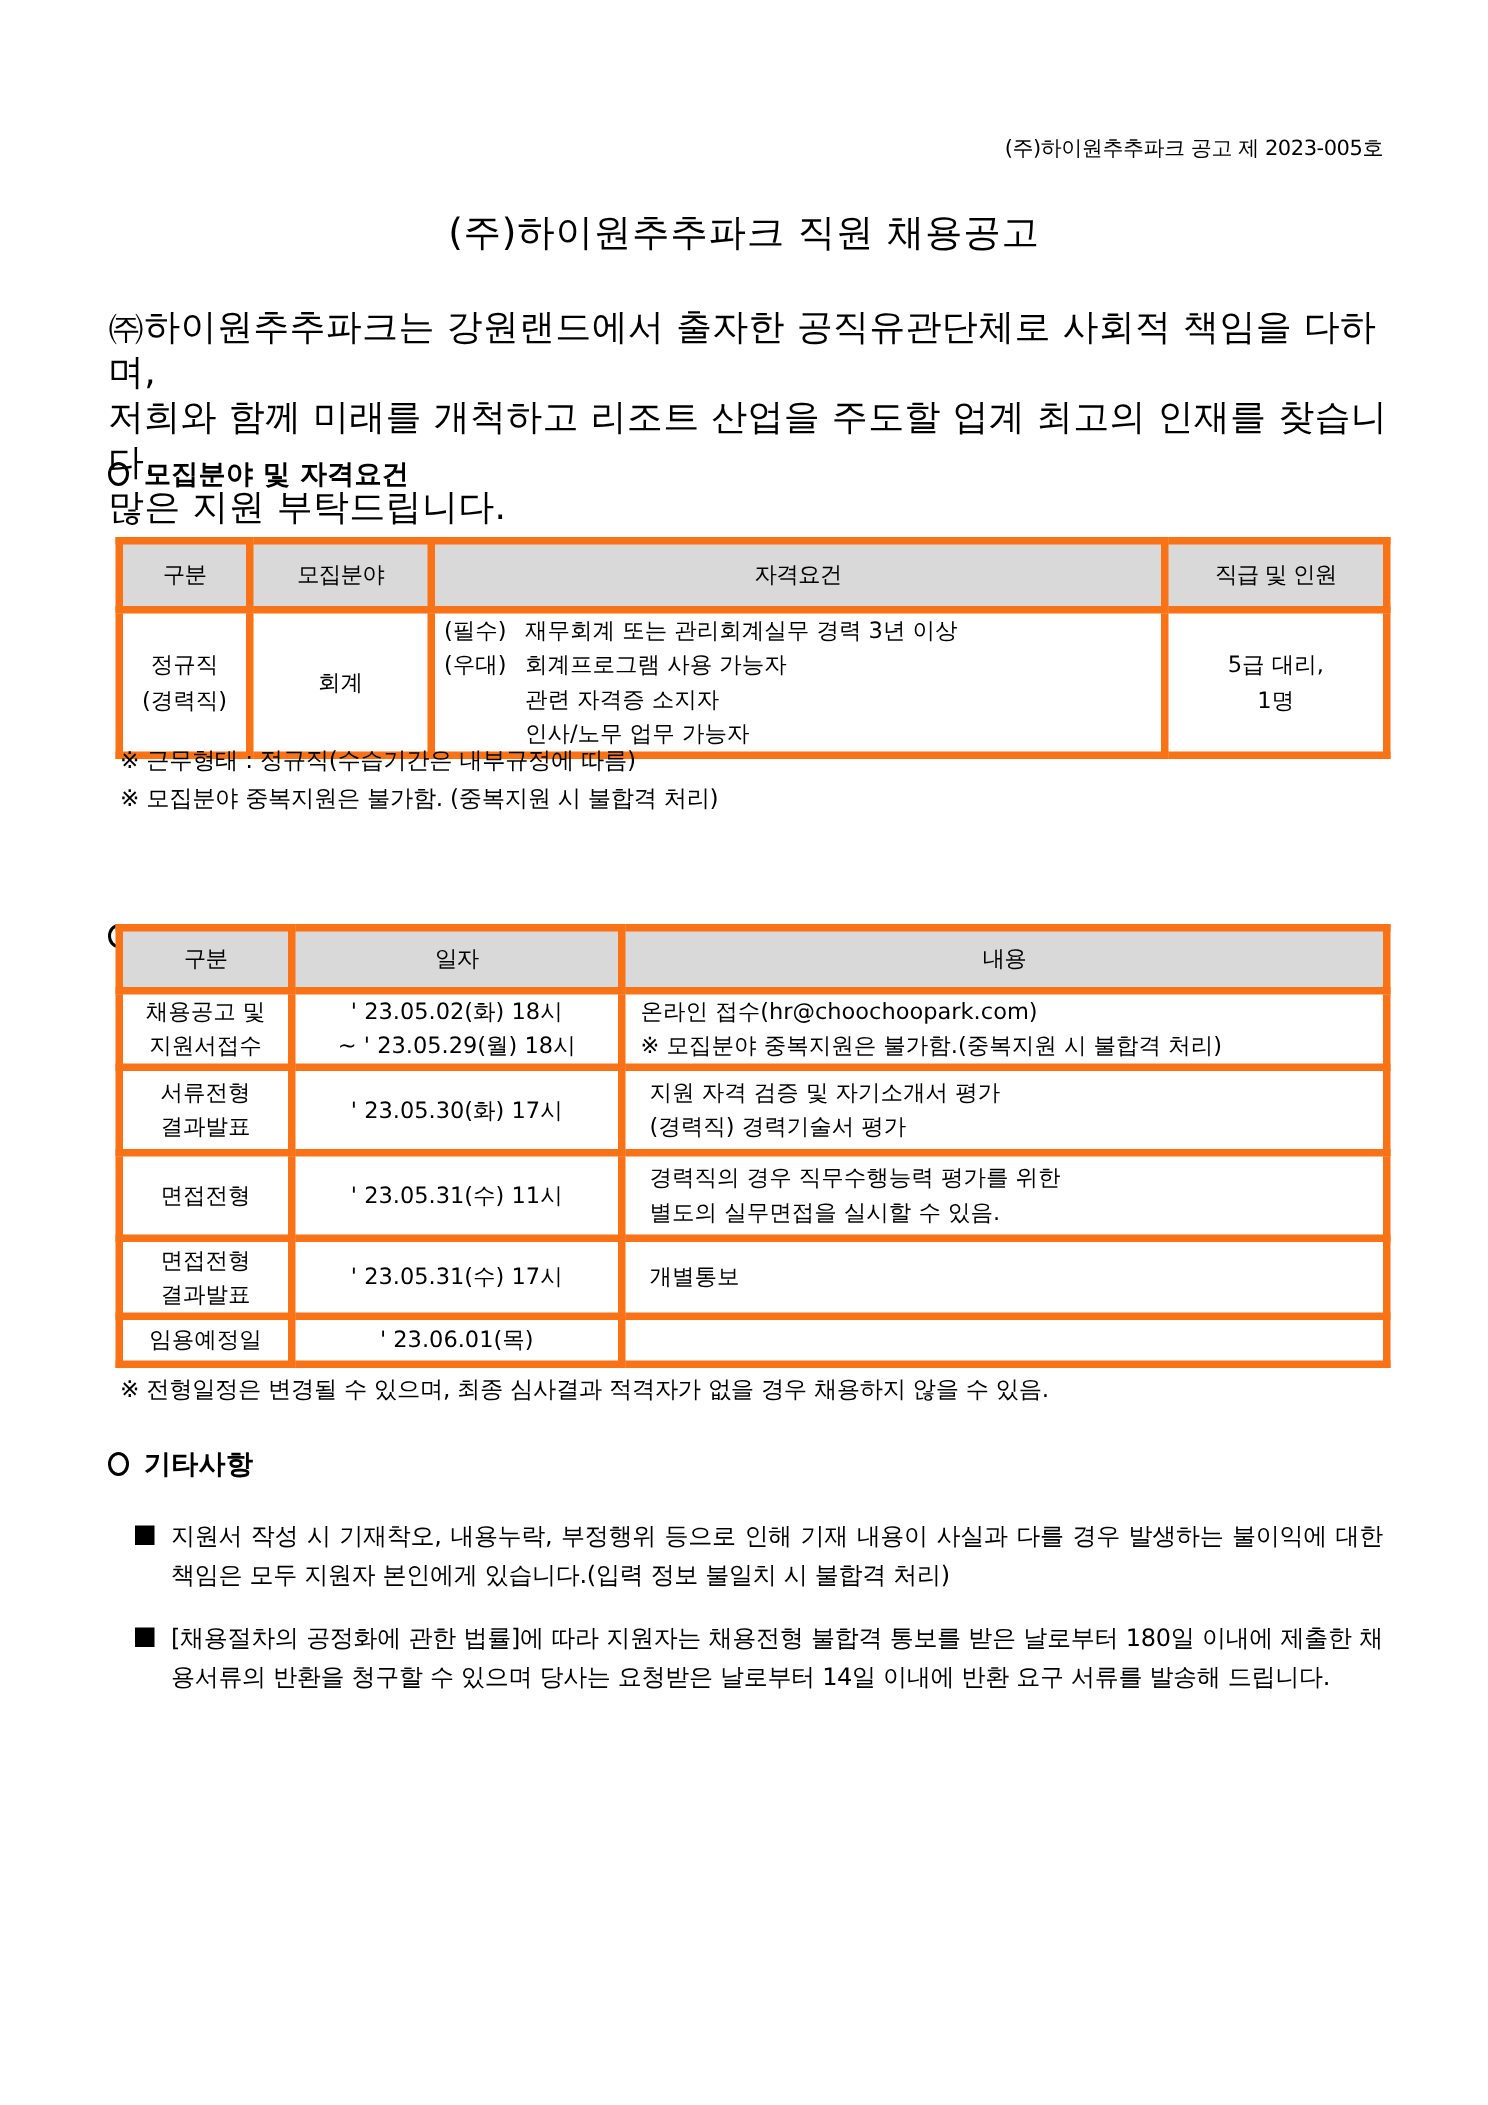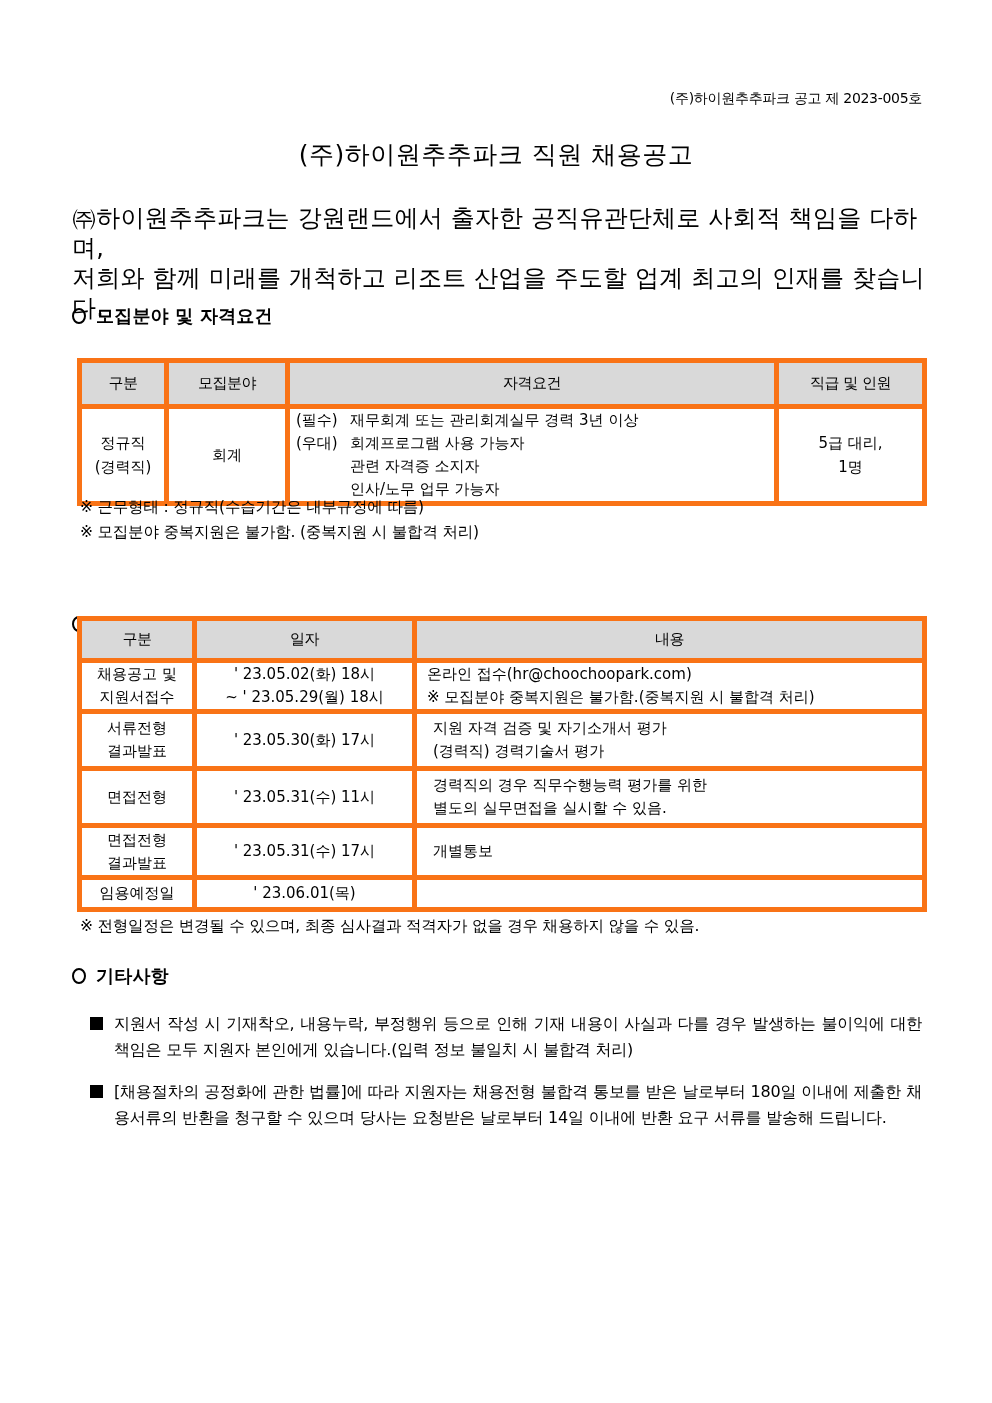--- a/index.html
+++ b/index.html
@@ -58,20 +58,21 @@
   </style>
 </head>
 <body>
 
 <div class="doc-no">(주)하이원추추파크 공고 제 2023-005호</div>
 <div class="title">(주)하이원추추파크 직원 채용공고</div>
 
 <div class="intro">
   <div>㈜하이원추추파크는 강원랜드에서 출자한 공직유관단체로 사회적 책임을 다하며,</div>
   <div>저희와 함께 미래를 개척하고 리조트 산업을 주도할 업계 최고의 인재를 찾습니다.</div>
+  <div>많은 지원 부탁드립니다.</div>
 </div>
 
 <div class="section-h" style="top:304px;">
   <span class="circle"></span><span>모집분야 및 자격요건</span>
 </div>
 
 <table class="t1">
   <colgroup>
       <col style="width:87px">
       <col style="width:121px">

